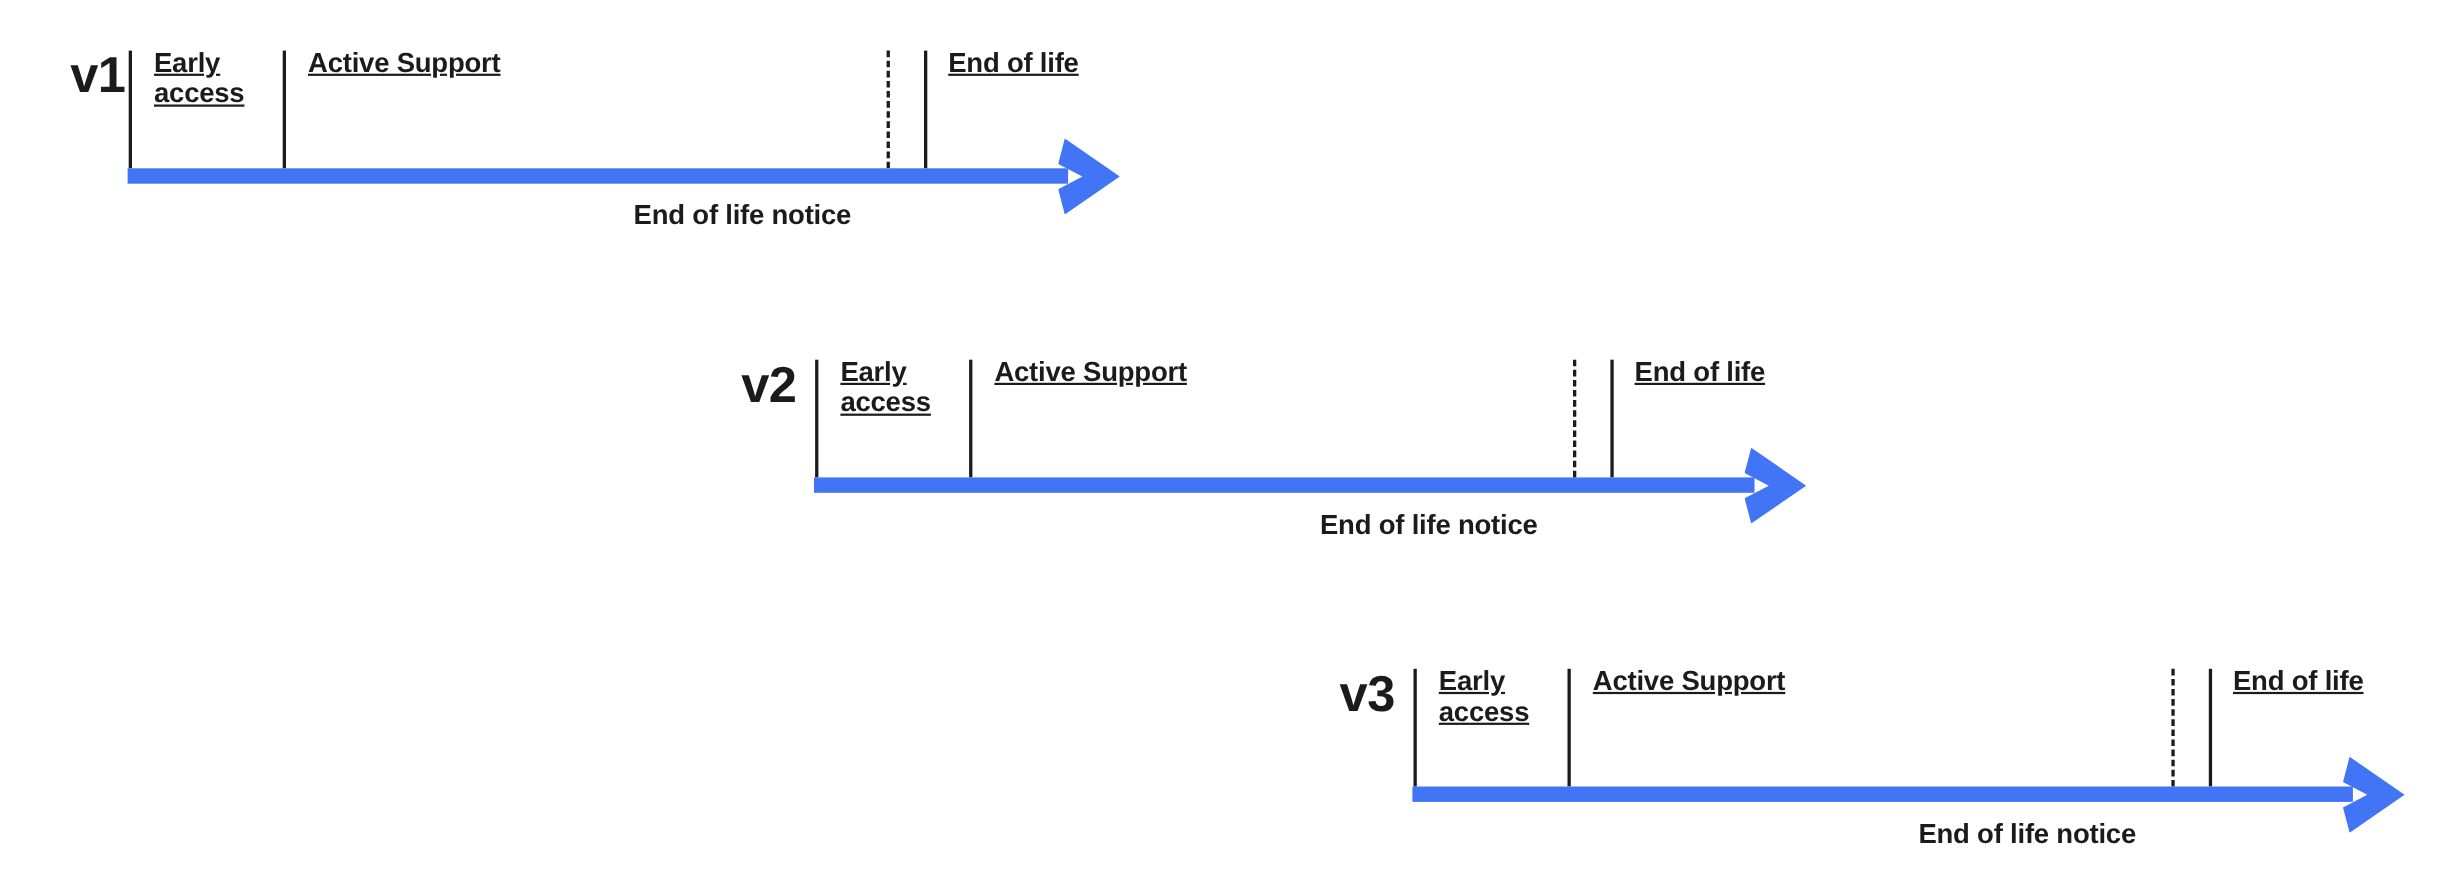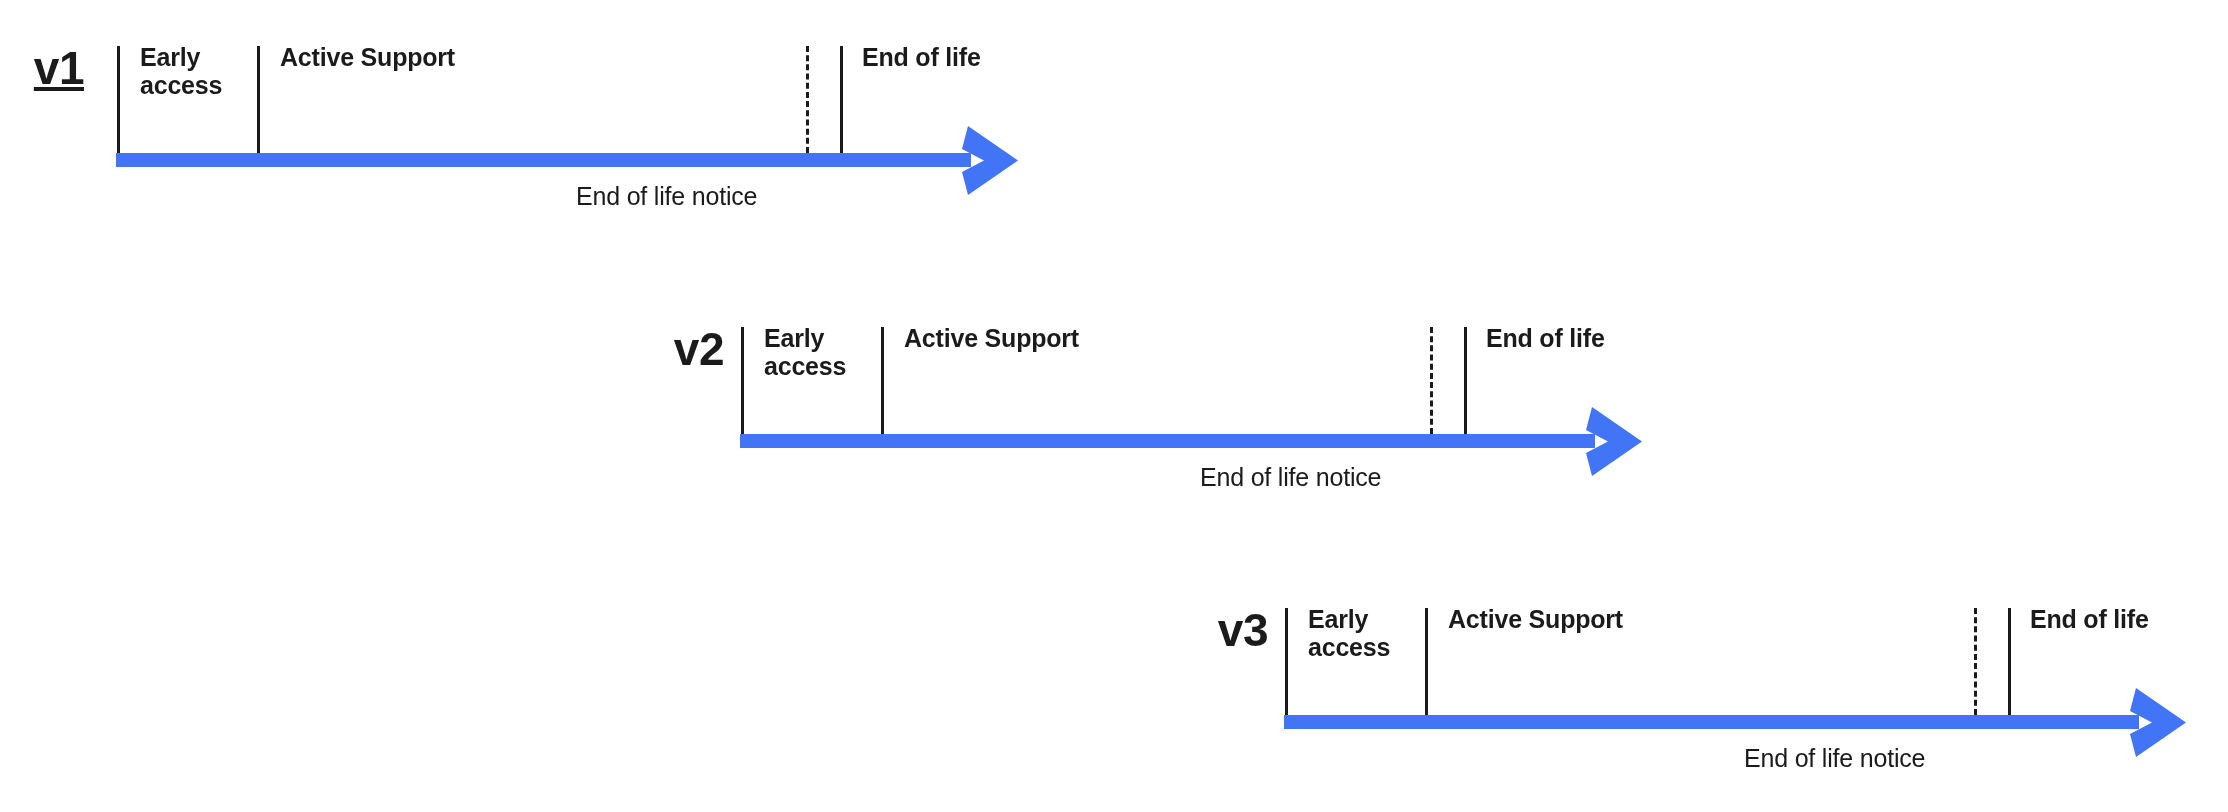--- a/index.html
+++ b/index.html
@@ -58,53 +58,54 @@
 
   
   .phase-label {
     position: absolute;
     font-size: 25px;
     font-weight: 700;
     color: #1b1b1b;
     line-height: 1.12;
     white-space: pre-line;
     letter-spacing: -0.2px;
+    text-decoration: underline;
   }
 
   
   .lifetime-bar {
     position: absolute;
     height: 14px;
     background: #4175f5;
   }
 
   
   .arrow-head {
     position: absolute;
     display: block;
   }
 
   
   .notice-label {
     position: absolute;
     font-size: 25px;
-    font-weight: 400;
+    font-weight: 700;
     color: #1b1b1b;
     line-height: 1;
     white-space: nowrap;
     letter-spacing: -0.2px;
   }
 </style>
 </head>
 <body>
 
 <div id="canvas">
 
   <div class="timeline-row" style="top: 0px;">
-    <div class="version-label" style="left: 4px; top: 45px; width: 80px; text-decoration: underline;">v1</div>
+    <div class="version-label" style="left: 34px; top: 45px; width: 80px;">v1</div>
 
     <div class="divider-solid" style="left: 117px; top: 46px; height: 107px;"></div>
     <div class="divider-solid" style="left: 257px; top: 46px; height: 107px;"></div>
     <div class="divider-dashed" style="left: 806px; top: 46px; height: 107px;"></div>
     <div class="divider-solid" style="left: 840px; top: 46px; height: 107px;"></div>
 
     <div class="phase-label" style="left: 140px; top: 43px;">Early
 access</div>
     <div class="phase-label" style="left: 280px; top: 43px;">Active Support</div>
     <div class="phase-label" style="left: 862px; top: 43px;">End of life</div>

